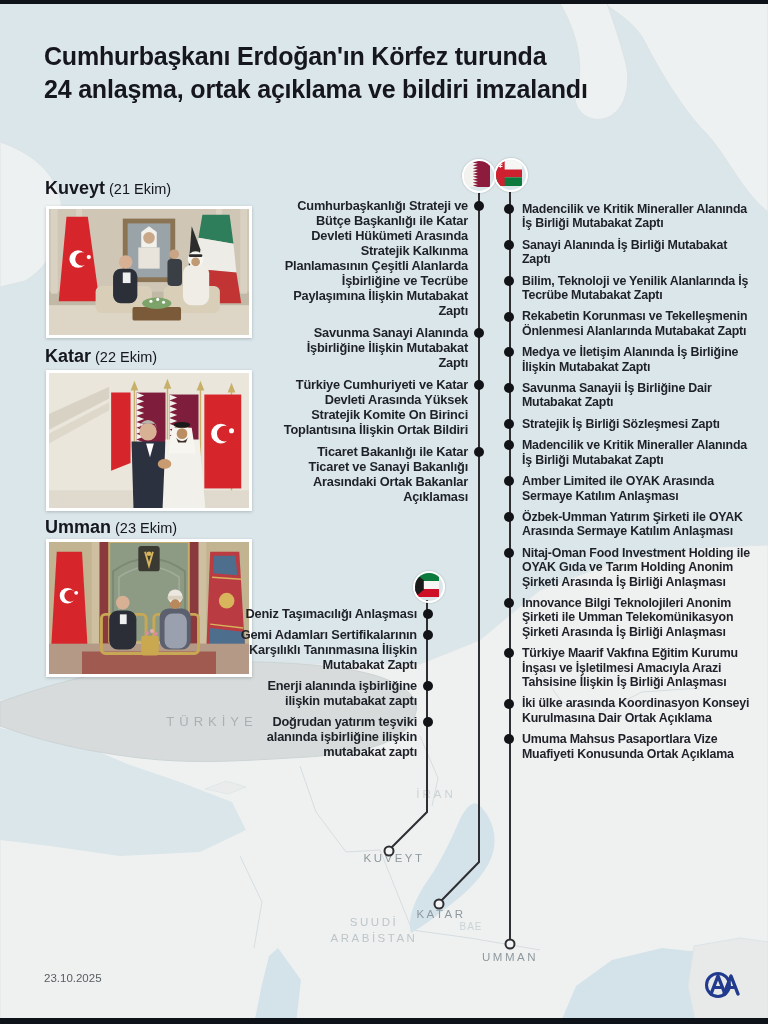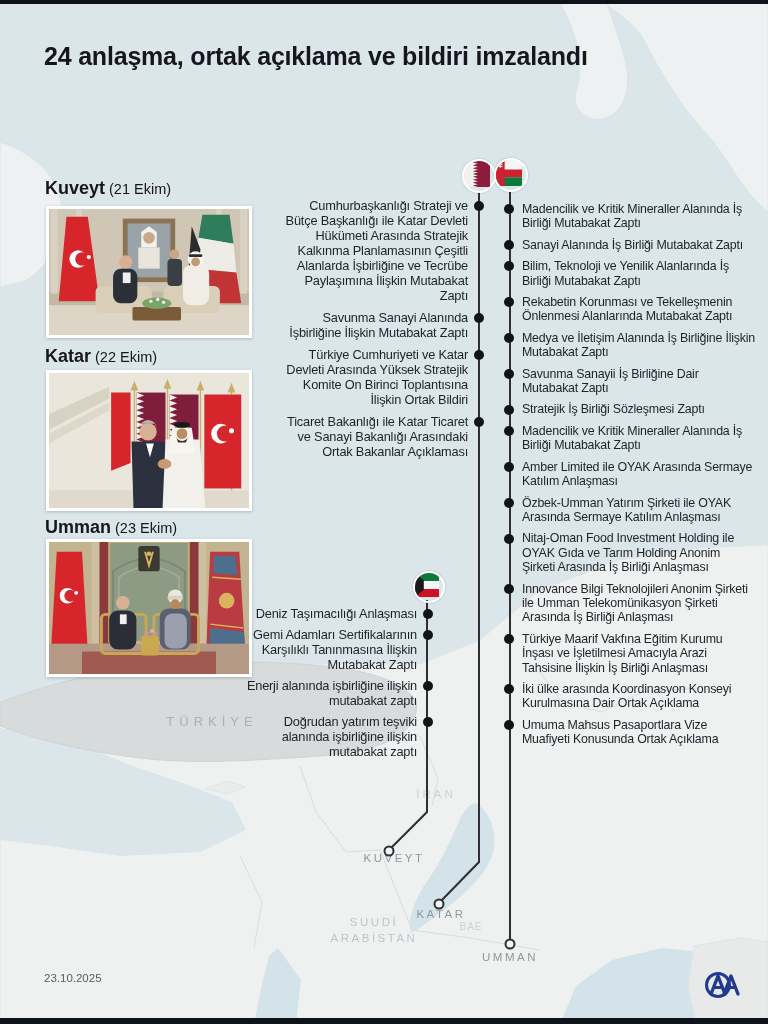--- a/index.html
+++ b/index.html
@@ -36,21 +36,21 @@
   .photo{left:46px;width:200px;background:#fff;border:3px solid #fff;box-shadow:0 1px 3px rgba(40,50,60,.25);z-index:3;}
   .ph-1{top:206px;} .ph-2{top:370px;} .ph-3{top:539px;}
 
   .flag-circle{border-radius:50%;overflow:hidden;border:2px solid #fff;box-shadow:0 0 2px rgba(0,0,0,.25);z-index:4;}
   .fc-qatar{left:462px;top:159px;width:30px;height:30px;}
   .fc-oman{left:494px;top:158px;width:30px;height:30px;}
   .fc-kuwait{left:413px;top:571px;width:28px;height:28px;}
 
   .agr-col{position:absolute;z-index:3;}
   .agr-item{display:flex;align-items:flex-start;}
-  .agr-text{color:#1e2128;font-weight:400;letter-spacing:-0.2px;}
+  .agr-text{color:#1e2128;font-weight:700;letter-spacing:-0.2px;}
   .bullet{flex:0 0 auto;width:10px;height:10px;border-radius:50%;background:#121317;}
 
   .col-qatar{left:281px;top:198px;width:203px;}
   .col-qatar .agr-item{margin-bottom:7px;}
   .col-qatar .agr-text{flex:1;text-align:right;font-size:12.8px;line-height:15px;}
   .col-qatar .bullet{margin-left:6px;margin-top:2.5px;}
 
   .col-kuwait{left:240px;top:606px;width:193px;}
   .col-kuwait .agr-item{margin-bottom:6px;}
   .col-kuwait .agr-text{flex:1;text-align:right;font-size:12.8px;line-height:15px;}
@@ -105,20 +105,21 @@
     <path d="M427,600 L427,812 L391,848" fill="none" stroke="#2e2e33" stroke-width="2"></path>
     <circle cx="439" cy="904" r="4.5" fill="#f3f5f5" stroke="#2e2e33" stroke-width="2"></circle>
     <circle cx="510" cy="944" r="4.5" fill="#f3f5f5" stroke="#2e2e33" stroke-width="2"></circle>
     <circle cx="389" cy="851" r="4.5" fill="#f3f5f5" stroke="#2e2e33" stroke-width="2"></circle>
   </svg>
 
   <div class="edge-bar edge-top"></div>
   <div class="edge-bar edge-bottom"></div>
 
   <div class="abs title">
+    <div>Cumhurbaşkanı Erdoğan'ın Körfez turunda</div>
     <div>24 anlaşma, ortak açıklama ve bildiri imzalandı</div>
   </div>
 
   <div class="abs visit-label vl-1">
     <span class="country">Kuveyt</span><span class="vdate">(21 Ekim)</span>
   </div>
   <div class="abs visit-label vl-2">
     <span class="country">Katar</span><span class="vdate">(22 Ekim)</span>
   </div>
   <div class="abs visit-label vl-3">
@@ -315,21 +316,21 @@
       <div class="agr-item">
       <span class="bullet"></span>
       <span class="agr-text">Madencilik ve Kritik Mineraller Alanında İş Birliği Mutabakat Zaptı</span>
     </div>
       <div class="agr-item">
       <span class="bullet"></span>
       <span class="agr-text">Sanayi Alanında İş Birliği Mutabakat Zaptı</span>
     </div>
       <div class="agr-item">
       <span class="bullet"></span>
-      <span class="agr-text">Bilim, Teknoloji ve Yenilik Alanlarında İş Birliği Mutabakat Zaptı</span>
+      <span class="agr-text">Bilim, Teknoloji ve Yenilik Alanlarında İş Tecrübe Mutabakat Zaptı</span>
     </div>
       <div class="agr-item">
       <span class="bullet"></span>
       <span class="agr-text">Rekabetin Korunması ve Tekelleşmenin Önlenmesi Alanlarında Mutabakat Zaptı</span>
     </div>
       <div class="agr-item">
       <span class="bullet"></span>
       <span class="agr-text">Medya ve İletişim Alanında İş Birliğine İlişkin Mutabakat Zaptı</span>
     </div>
       <div class="agr-item">

